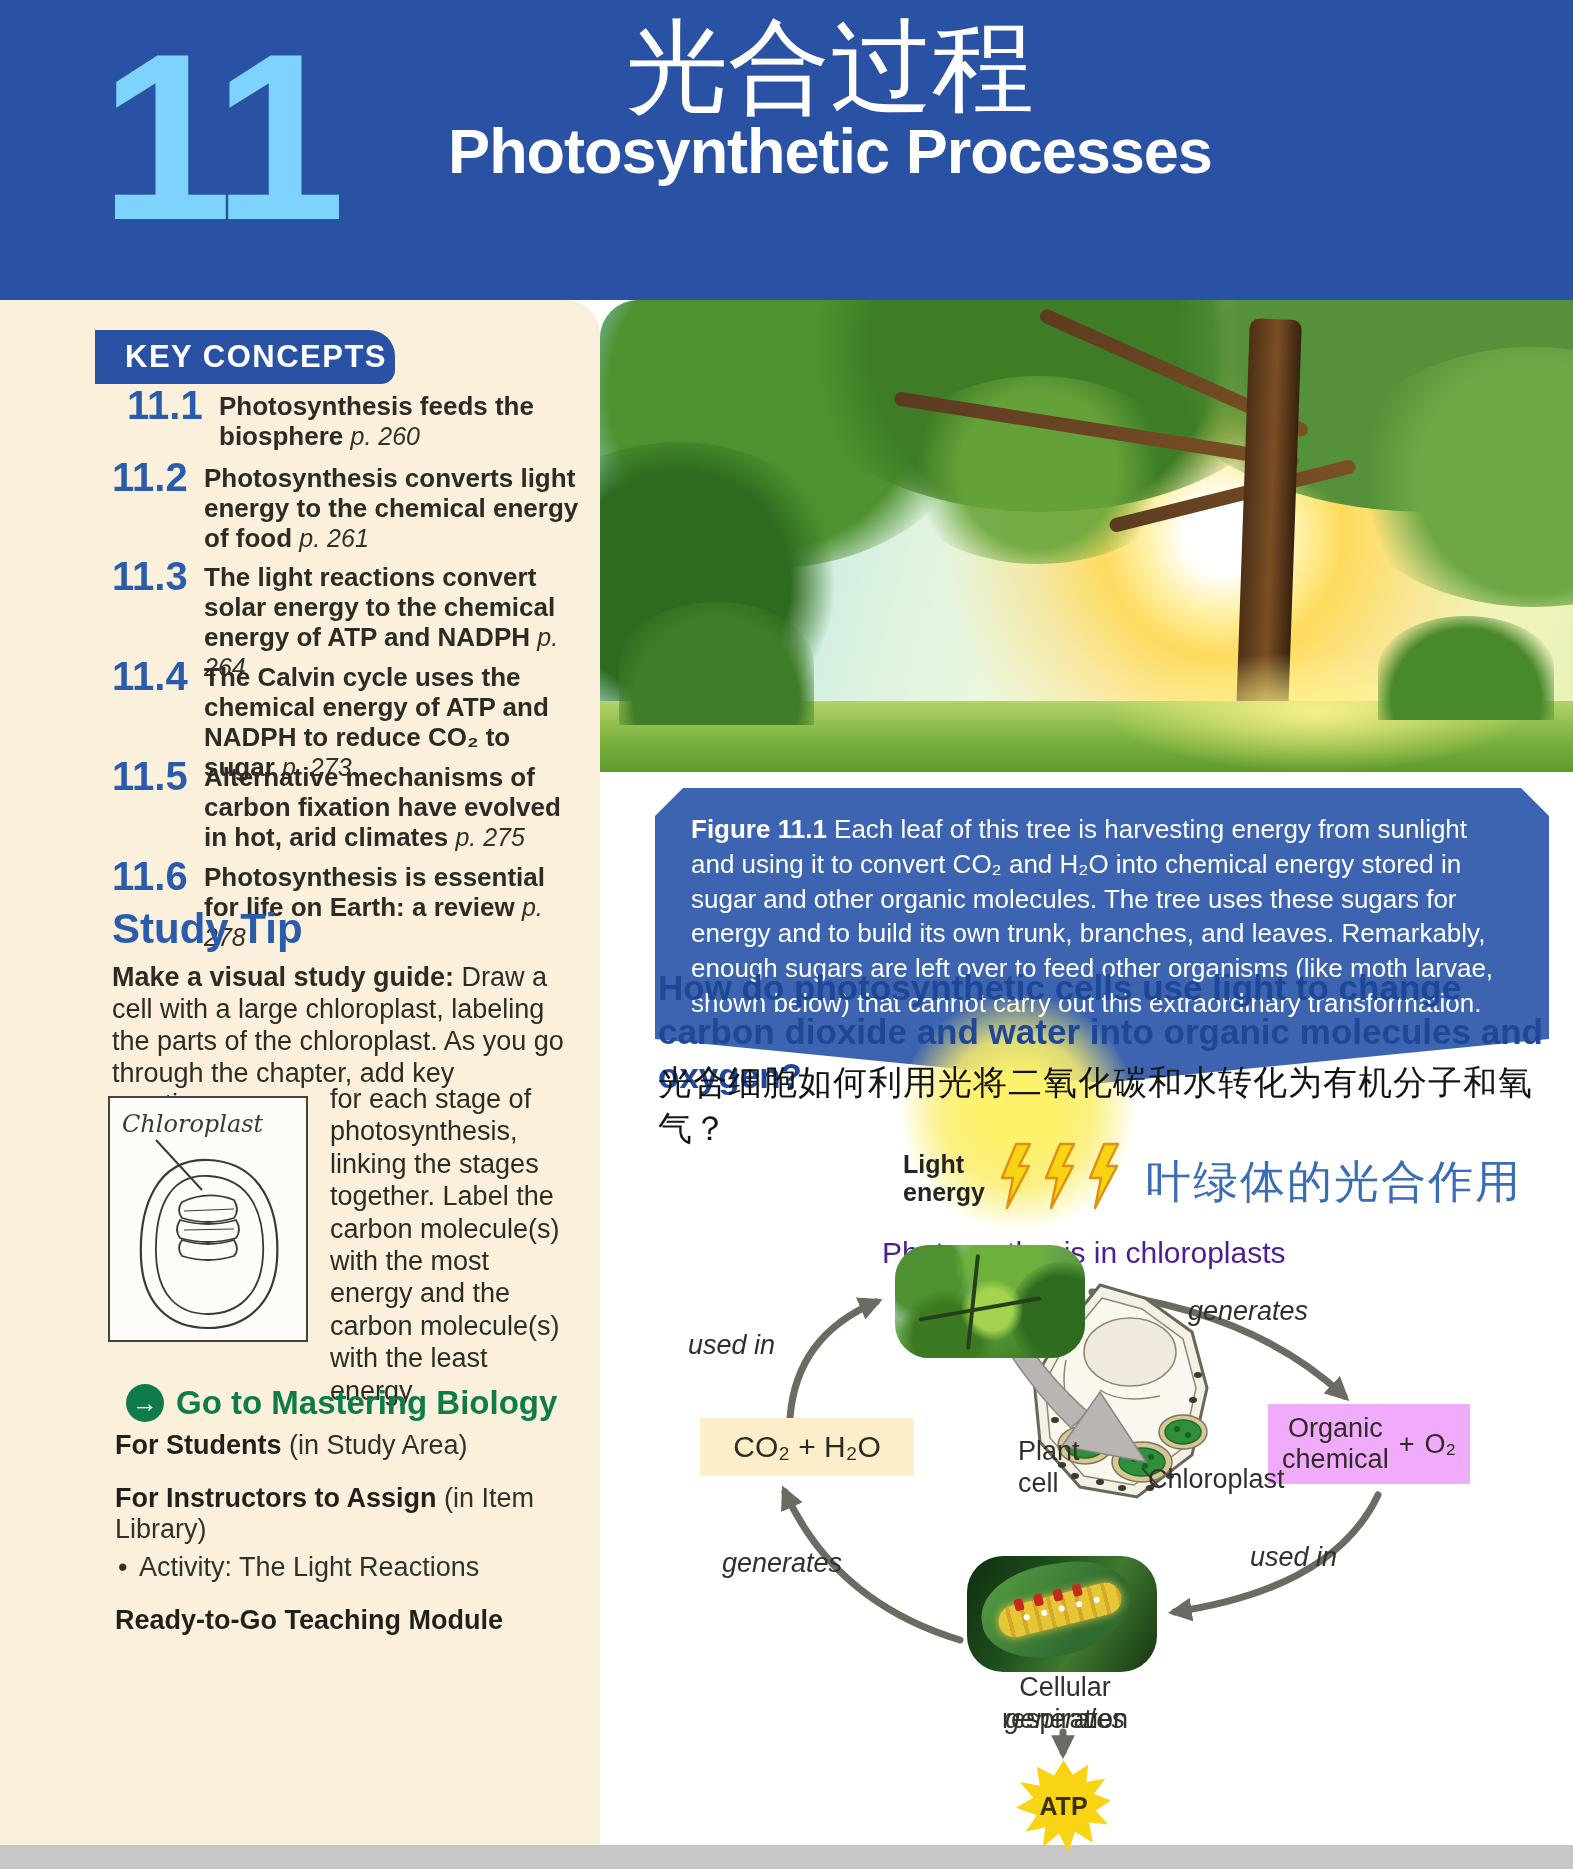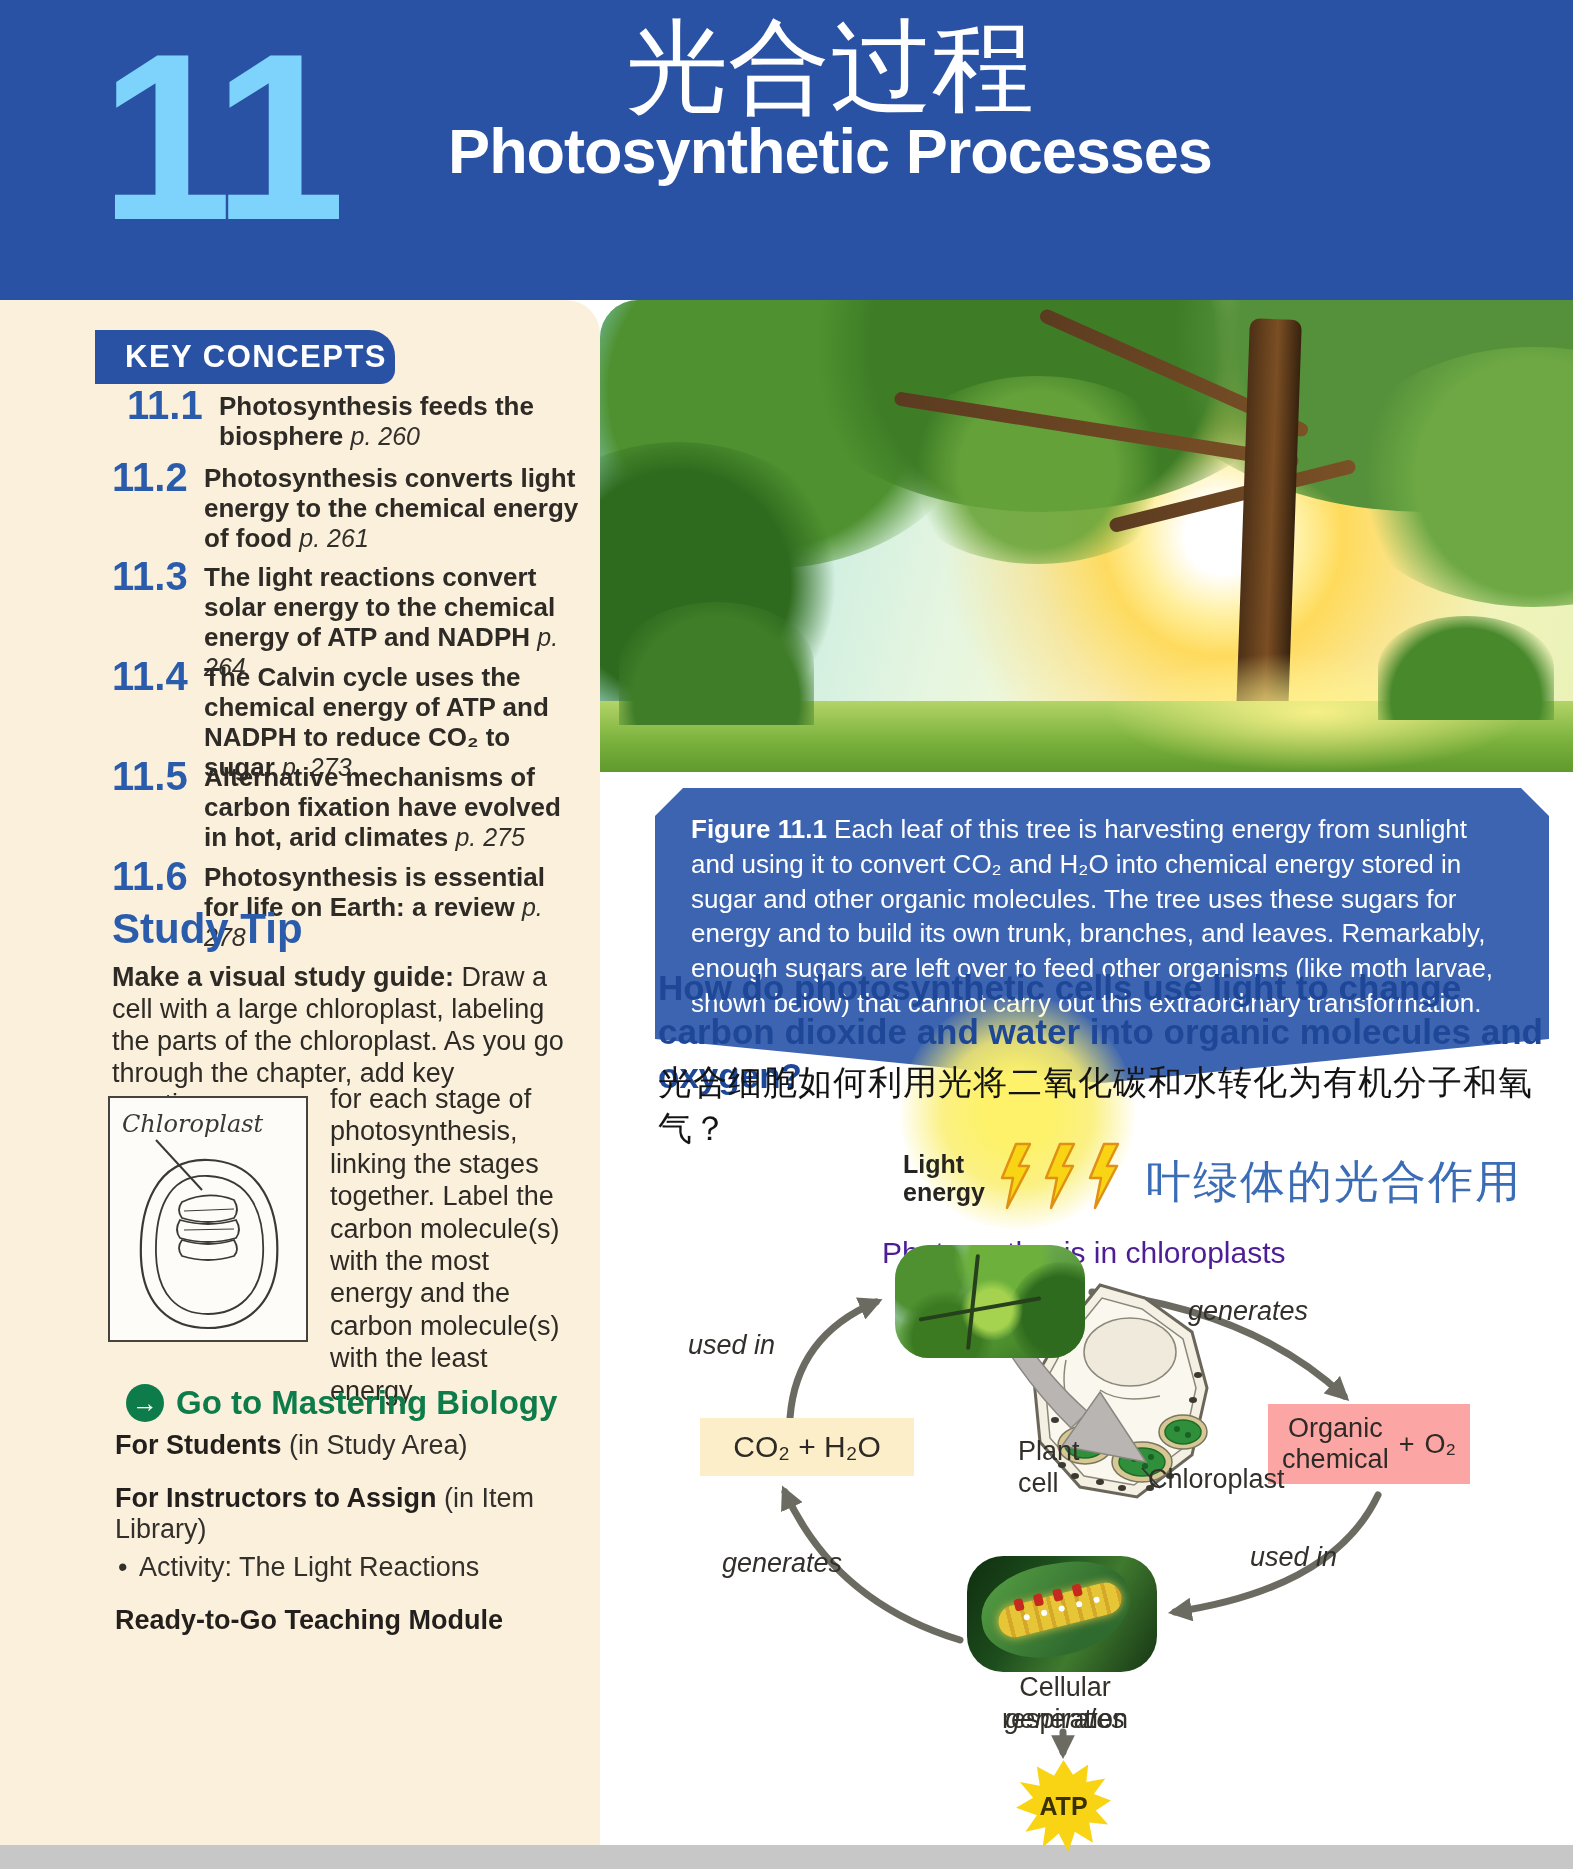--- a/index.html
+++ b/index.html
@@ -80,21 +80,21 @@
 
   .leaves-thumb{left:895px;top:1245px;width:190px;height:113px;border-radius:34px;overflow:hidden;z-index:5;
     background:linear-gradient(150deg,#9cc8e0 0%,#bcd9ea 22%,#6aa84f 40%,#4f9130 70%,#2f6b1e 100%);}
   .lblob{position:absolute;border-radius:50%;}
   .lbranch{position:absolute;height:5px;border-radius:3px;background:#27401c;}
 
   .cycle-svg{left:630px;top:1240px;z-index:2;}
 
   .co2-box{left:700px;top:1418px;width:214px;height:58px;background:#fbeec9;display:flex;align-items:center;justify-content:center;
     font-size:30px;color:#2e2a25;z-index:5;}
-  .organic-box{left:1268px;top:1404px;width:202px;height:80px;background:#fca5a5;display:flex;align-items:center;justify-content:center;
+  .organic-box{left:1268px;top:1404px;width:202px;height:80px;background:#f0abfc;display:flex;align-items:center;justify-content:center;
     gap:10px;font-size:27px;color:#2e2a25;z-index:5;}
   .organic-box .stack{text-align:center;line-height:1.15;}
 
   .lbl{font-size:27px;color:#33302b;z-index:6;}
   .ital{font-style:italic;}
   .plant-cell-lbl{left:1018px;top:1436px;line-height:1.18;}
   .chloroplast-lbl{left:1148px;top:1464px;}
   .used-in-top{left:688px;top:1330px;}
   .generates-top{left:1188px;top:1296px;}
   .generates-bl{left:722px;top:1548px;}

